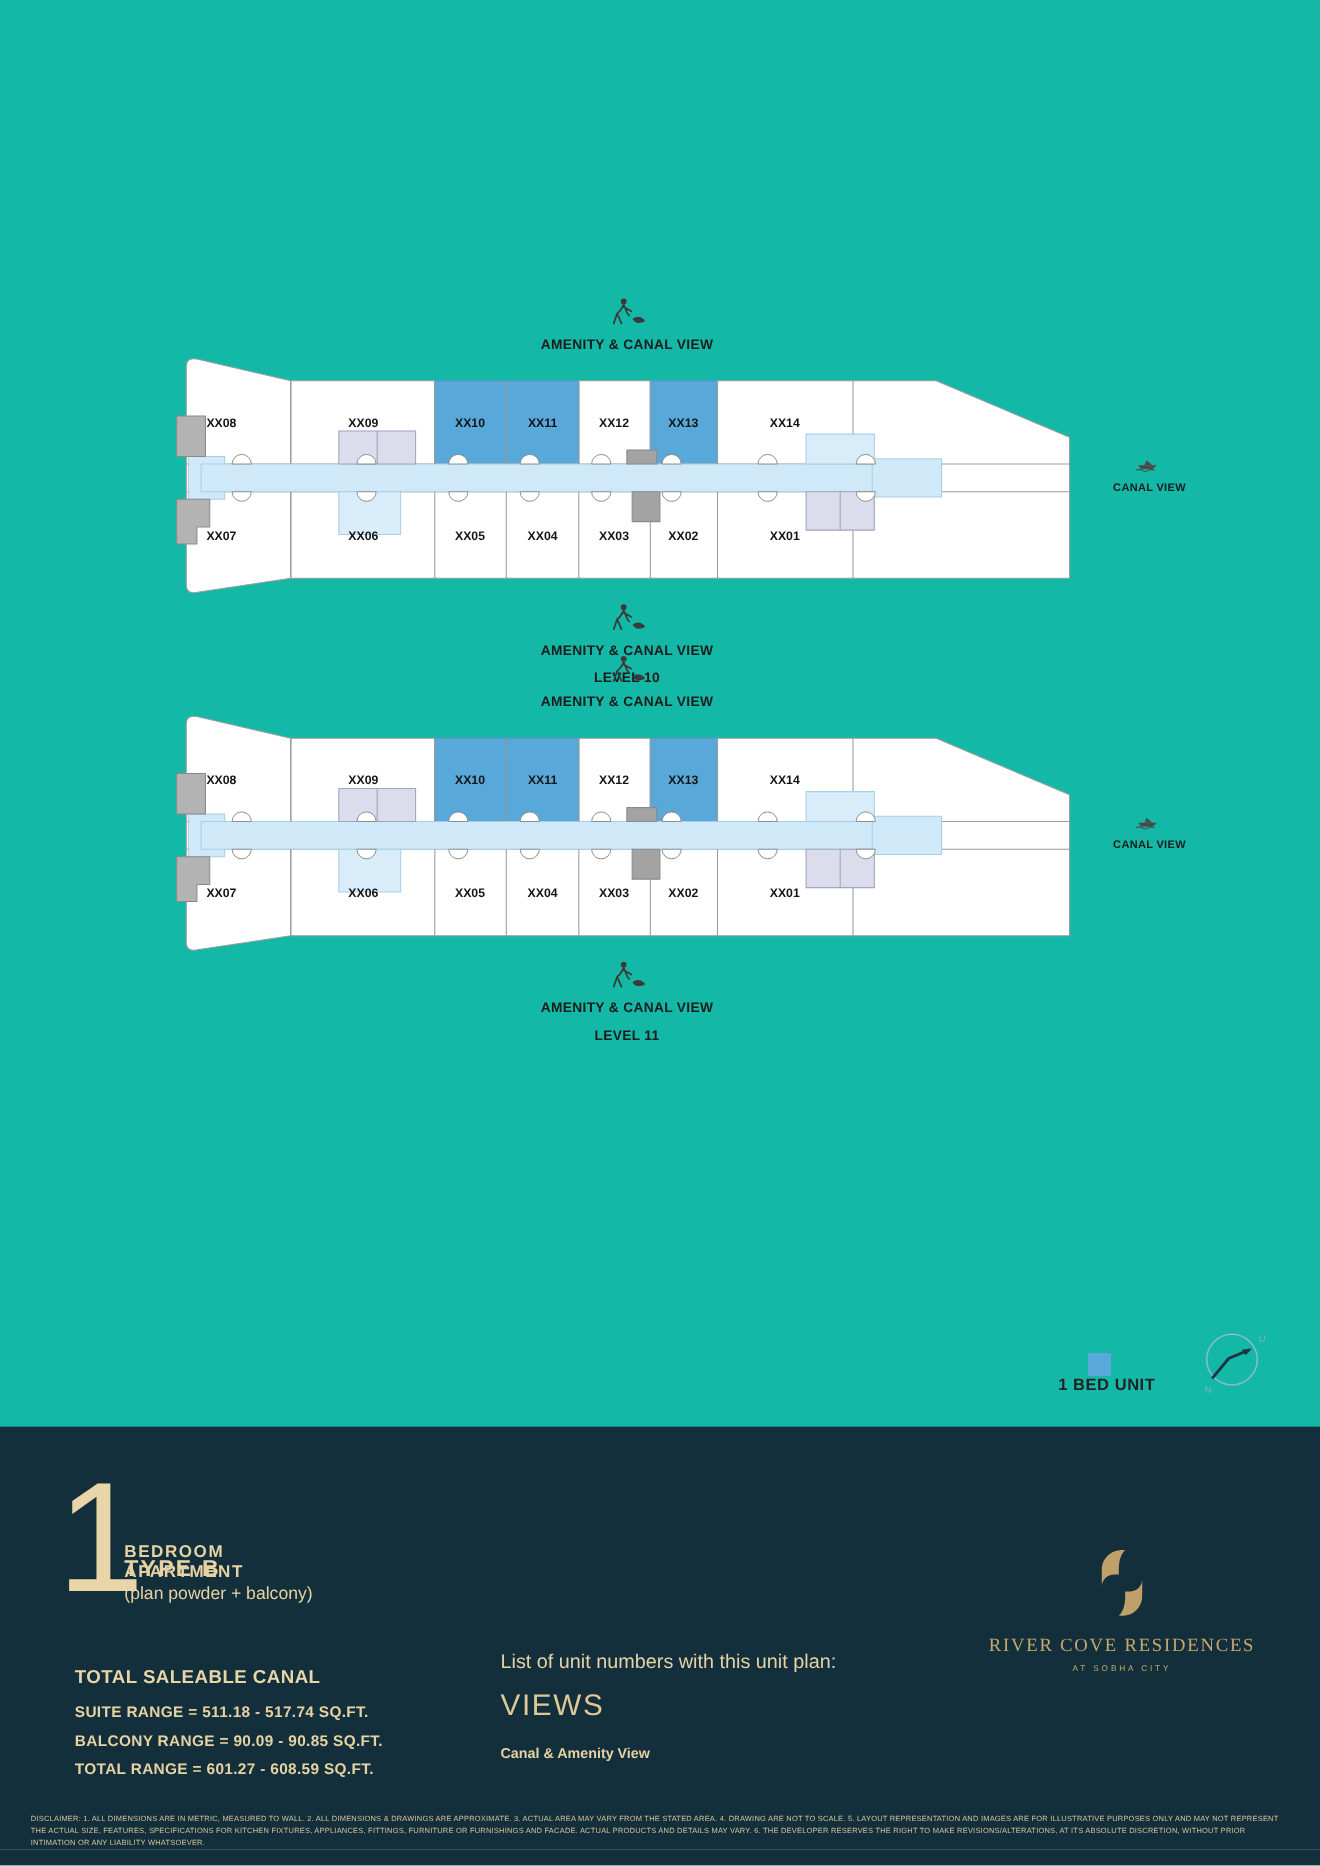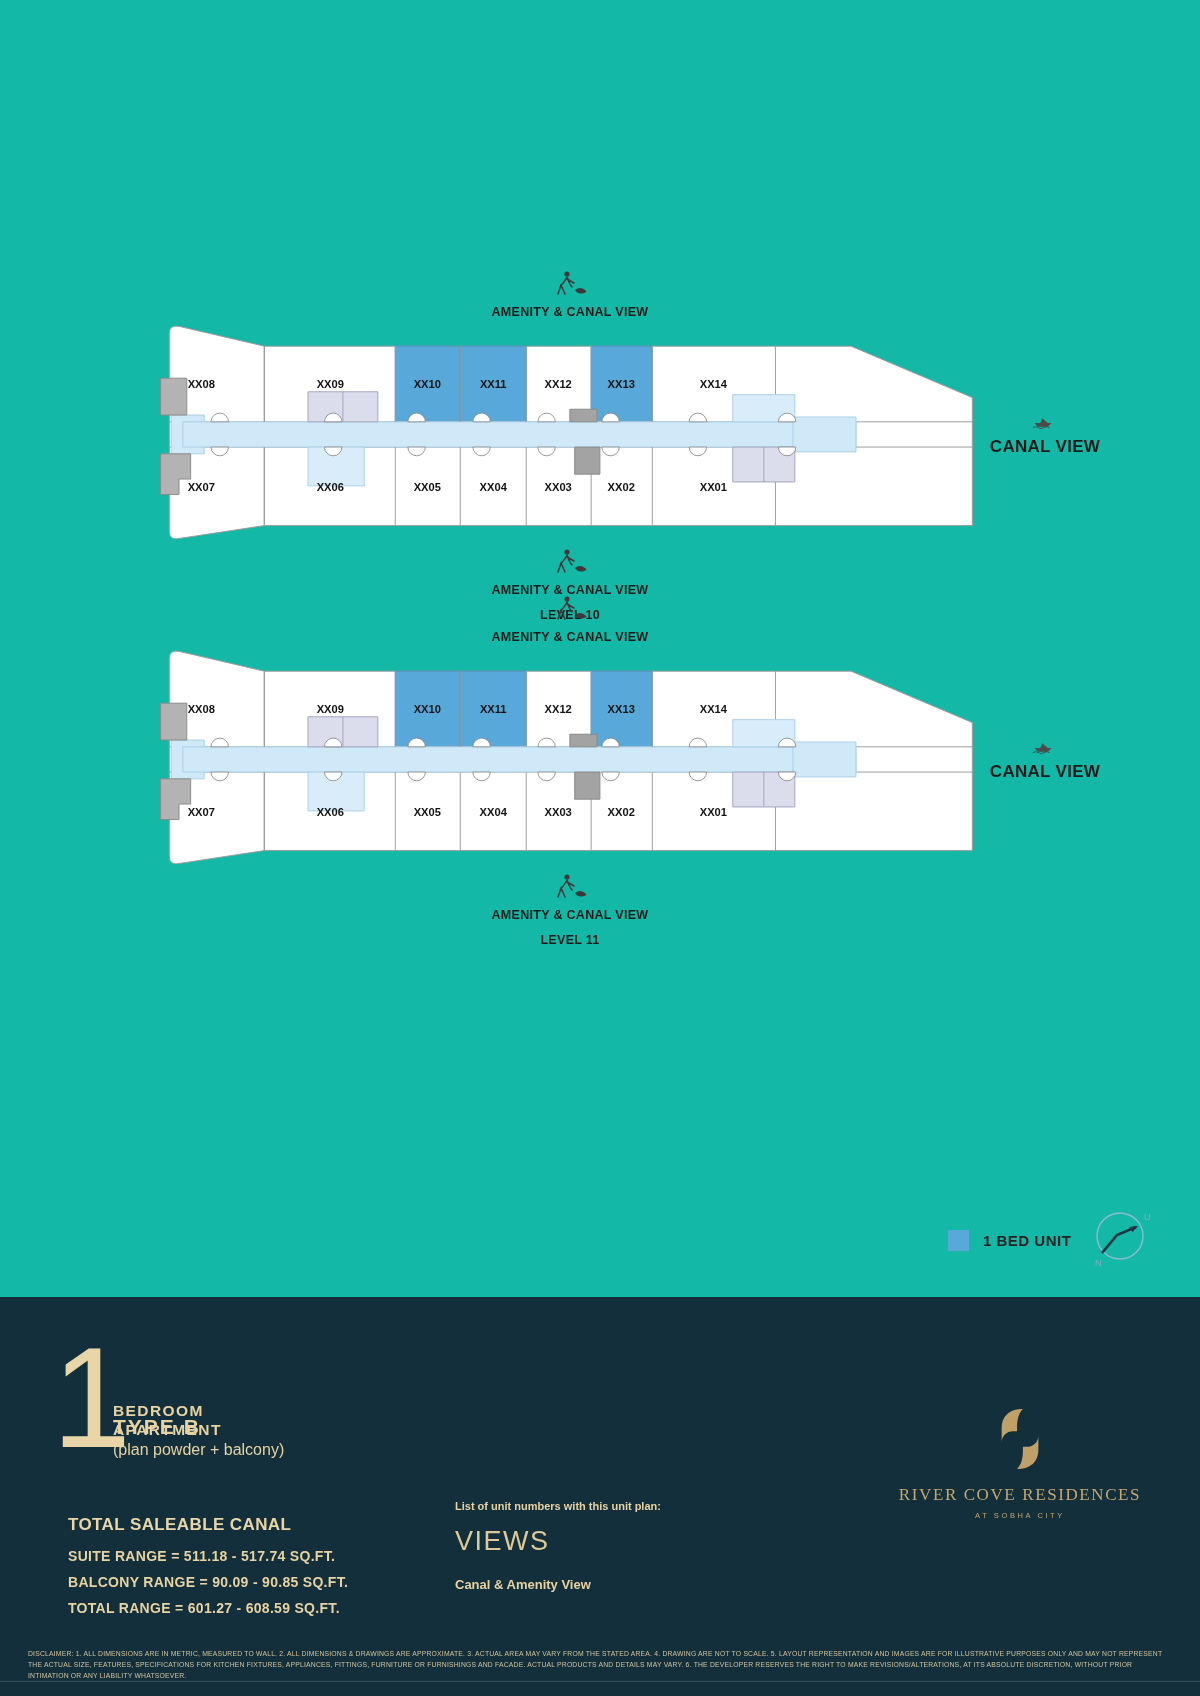--- a/index.html
+++ b/index.html
@@ -4,41 +4,41 @@
 <style>
   html,body{margin:0;padding:0;background:#e9e9e9;}
   .page{position:relative;width:1200px;height:1696px;margin:0 auto;background:#14b8a6;
         font-family:"Liberation Sans",sans-serif;overflow:hidden;}
   
   .view-header{position:absolute;width:300px;text-align:center;}
   .view-header svg{display:inline-block;}
   .view-label{font-size:12.5px;font-weight:bold;letter-spacing:.3px;color:#1b1b1b;margin-top:3px;}
   .level-label{font-size:12.5px;font-weight:bold;color:#1b1b1b;margin-top:11px;letter-spacing:.3px;}
   .canal-header{position:absolute;width:120px;text-align:center;}
-  .canal-label{font-size:17px;font-weight:bold;color:#1b1b1b;margin-top:3px;letter-spacing:.3px;}
+  .canal-label{font-size:10px;font-weight:bold;color:#1b1b1b;margin-top:3px;letter-spacing:.3px;}
   .plan-svg{position:absolute;width:840px;height:225px;}
   .plan-svg text.u{font-family:"Liberation Sans",sans-serif;font-size:11.5px;font-weight:bold;fill:#141414;}
   
-  .legend{position:absolute;left:948px;top:1230px;display:flex;align-items:center;}
+  .legend{position:absolute;left:948px;top:1230px;display:flex;align-items:center;flex-direction:column;}
   .legend-swatch{width:21px;height:21px;background:#58a8da;}
   .legend-text{margin-left:14px;font-size:15px;font-weight:bold;letter-spacing:.5px;color:#222;}
   .compass{position:absolute;left:1086px;top:1203px;width:70px;height:70px;}
   
   .footer{position:absolute;left:0;top:1297px;width:1200px;height:399px;background:#132f3b;color:#e6d2a2;}
   .big-number{position:absolute;left:52px;top:30px;font-size:142px;line-height:1;font-weight:400;color:#e9d6a8;}
   .type-block{position:absolute;left:113px;top:62px;font-size:15.5px;font-weight:600;
               letter-spacing:1.4px;line-height:19px;color:#e6d2a2;margin-top:42px;}
   .type-name{position:absolute;left:113px;top:118px;font-size:21px;font-weight:bold;letter-spacing:2px;color:#e6d2a2;}
   .type-sub{position:absolute;left:113px;top:144px;font-size:16px;font-weight:400;color:#e6d2a2;}
   .area-block{position:absolute;left:68px;top:218px;}
   .area-title{font-size:17px;font-weight:bold;letter-spacing:.4px;color:#e9d6a8;}
   .area-row{font-size:14px;font-weight:bold;letter-spacing:.3px;line-height:26px;color:#e6d2a2;}
   .area-block .area-title{margin-bottom:8px;}
   .units-block{position:absolute;left:455px;top:203px;width:450px;}
-  .units-intro{font-size:11px;font-weight:bold;color:#e6d2a2;}
+  .units-intro{font-size:18px;font-weight:normal;color:#e6d2a2;}
   .views-title{font-size:27px;font-weight:400;letter-spacing:1.5px;color:#ddc896;margin-top:14px;}
   .view-name{font-size:13px;font-weight:bold;color:#e6d2a2;margin-top:20px;}
   .unit-numbers{font-size:13px;font-weight:500;line-height:1.6;color:#e6d2a2;margin-top:5px;}
   .brand{position:absolute;left:870px;top:110px;width:300px;text-align:center;}
   .brand-name{font-family:"Liberation Serif",serif;font-size:17px;letter-spacing:1.6px;
               color:#c6a76e;margin-top:10px;white-space:nowrap;}
   .brand-tagline{font-size:7.5px;letter-spacing:2.6px;color:#c6a76e;margin-top:6px;}
   .disclaimer{position:absolute;left:28px;right:28px;top:351px;font-size:6.8px;line-height:1.65;
               letter-spacing:.2px;color:#d2c39c;font-weight:400;}
   .footer-edge{position:absolute;left:0;right:0;top:384px;height:1px;background:rgba(255,255,255,.16);}

